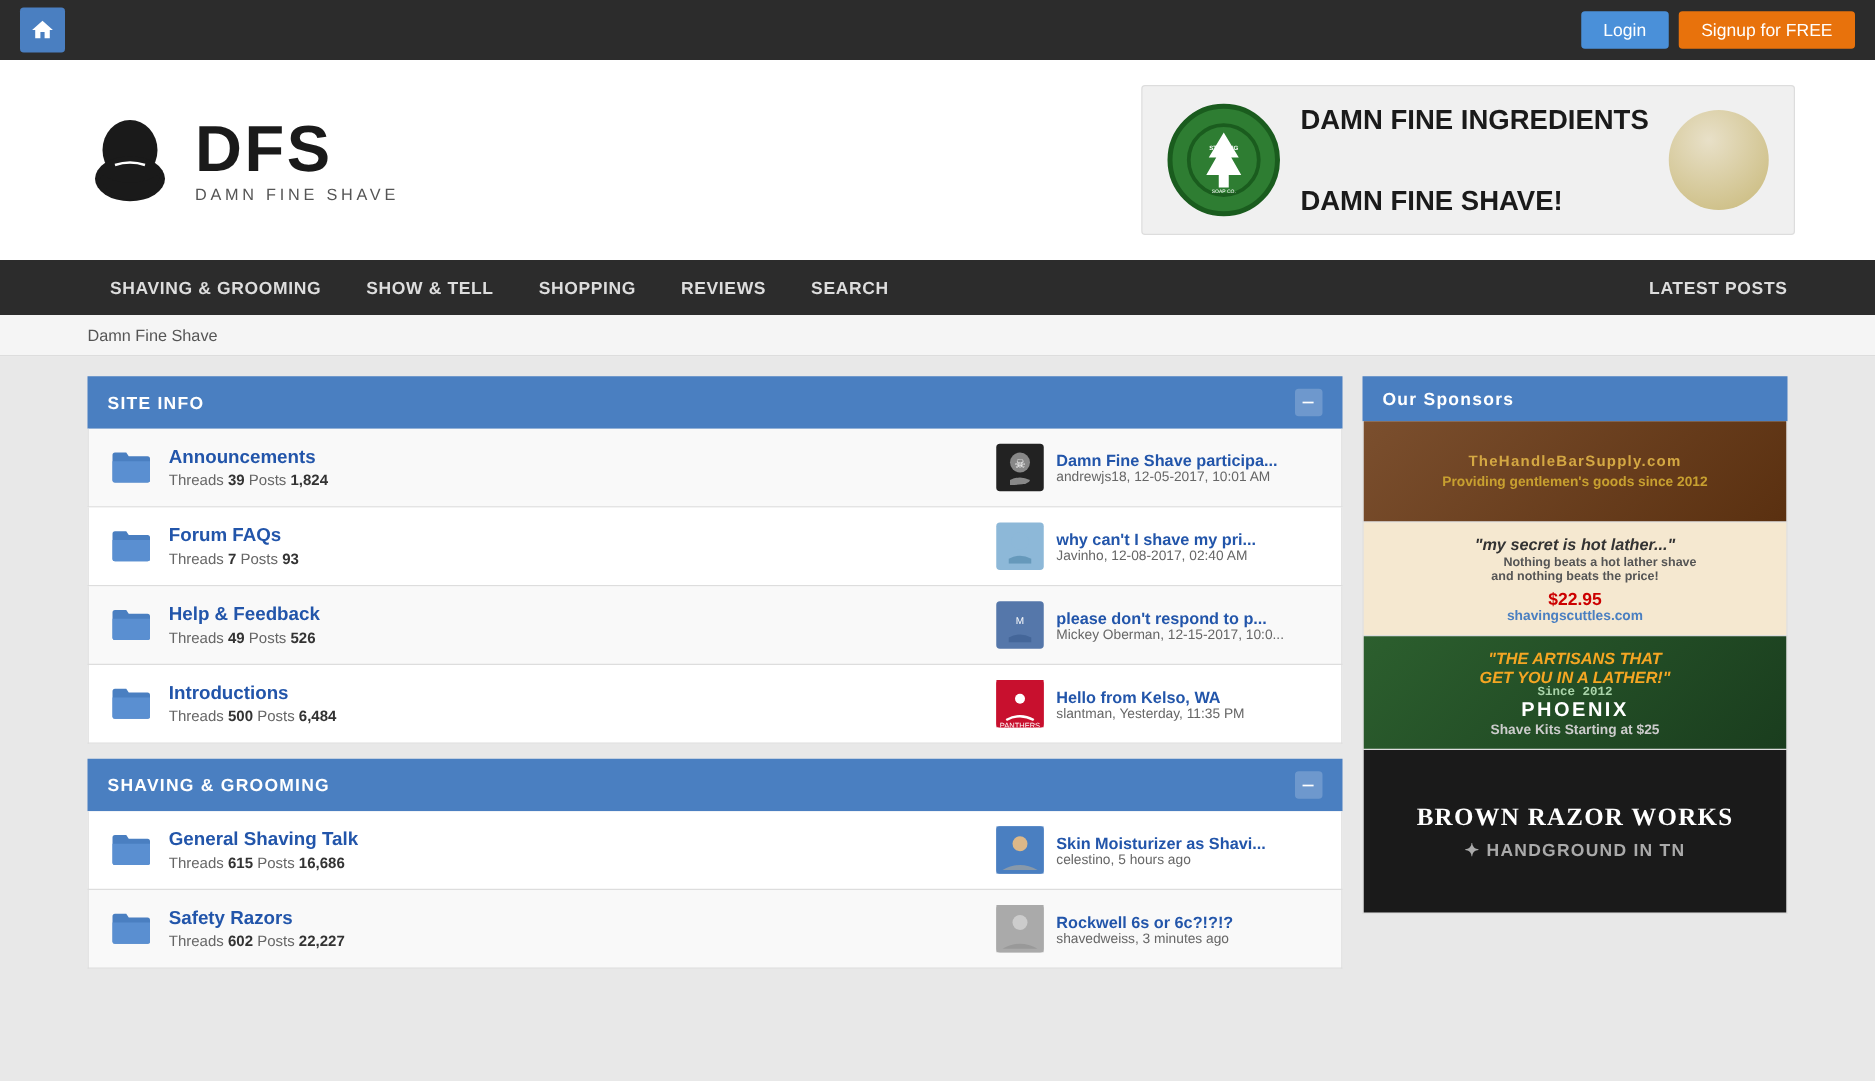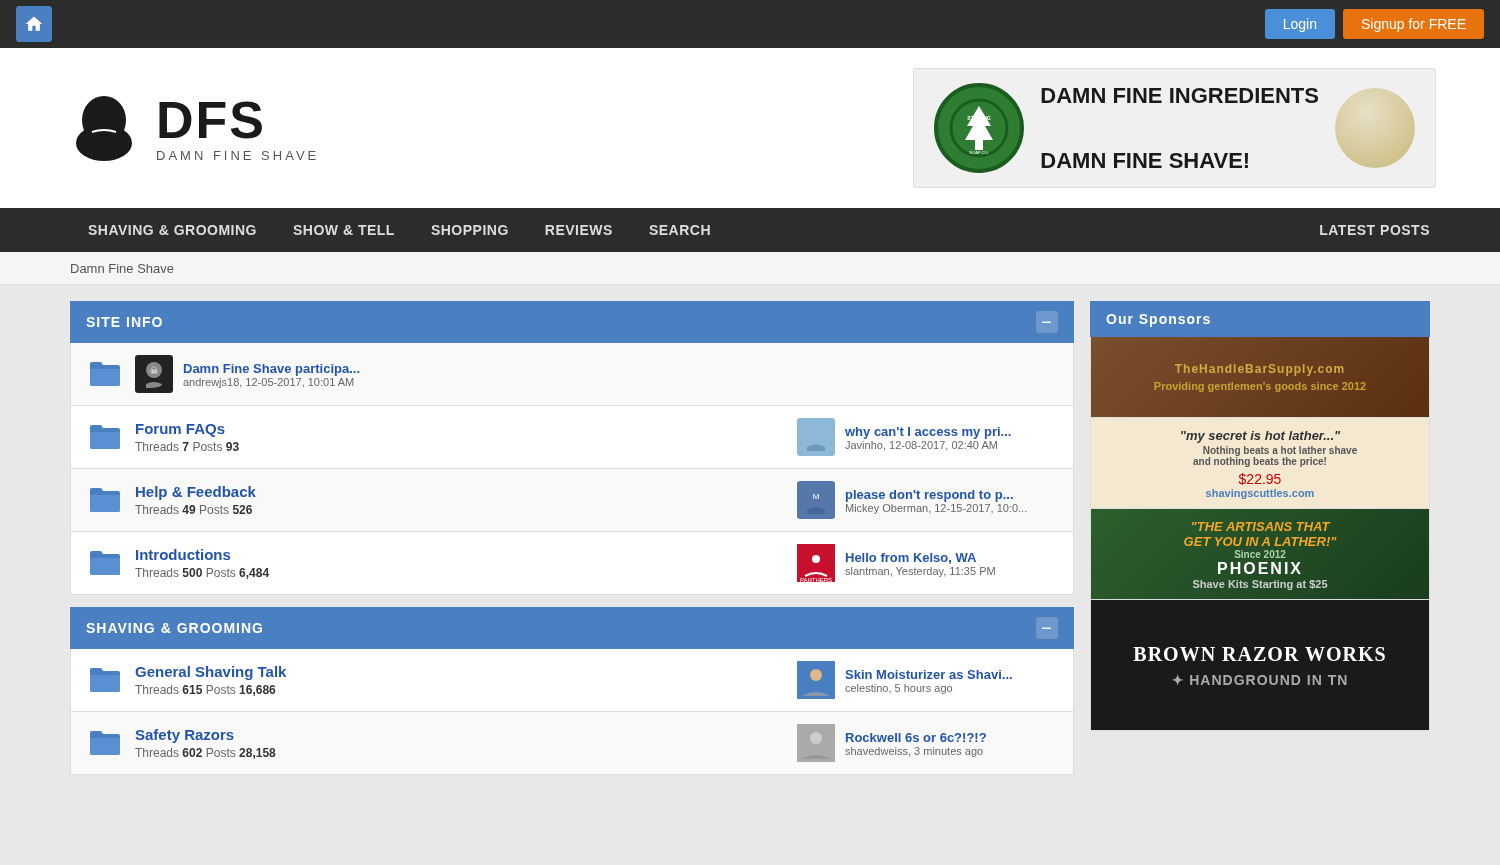--- a/index.html
+++ b/index.html
@@ -349,20 +349,26 @@
     <div class="section-header">
       <span>SITE INFO</span>
       <div class="section-toggle">−</div>
     </div>
 
     <div class="forum-row">
       <svg class="folder-svg" viewBox="0 0 36 36">
         <path d="M3 8 Q3 6 5 6 L14 6 L16 9 L31 9 Q33 9 33 11 L33 28 Q33 30 31 30 L5 30 Q3 30 3 28 Z" fill="#4a7fc1"></path>
         <path d="M3 13 L33 13 L33 28 Q33 30 31 30 L5 30 Q3 30 3 28 Z" fill="#5a8fd1"></path>
       </svg>
+      <div class="forum-info">
+        <a class="forum-name">Announcements</a>
+        <div class="forum-stats">
+          Threads <span>39</span> Posts <span>1,824</span>
+        </div>
+      </div>
       <div class="forum-last">
         <div class="avatar av-pirate">
           <svg width="28" height="28" viewBox="0 0 28 28">
             <circle cx="14" cy="10" r="8" fill="#888"></circle>
             <path d="M6 24 Q14 20 22 24 Q22 28 6 28Z" fill="#888"></path>
             <text x="14" y="14" text-anchor="middle" font-size="10" fill="white">☠</text>
           </svg>
         </div>
         <div class="last-post">
           <a class="last-post-title">Damn Fine Shave participa...</a>
@@ -383,21 +389,21 @@
         </div>
       </div>
       <div class="forum-last">
         <div class="avatar av-avatar">
           <svg width="28" height="28" viewBox="0 0 28 28">
             <circle cx="14" cy="10" r="7" fill="#8db8d8"></circle>
             <path d="M5 24 Q14 19 23 24 L23 28 L5 28Z" fill="#6699bb"></path>
           </svg>
         </div>
         <div class="last-post">
-          <a class="last-post-title">why can't I access my pri...</a>
+          <a class="last-post-title">why can't I shave my pri...</a>
           <div class="last-post-meta">Javinho, 12-08-2017, 02:40 AM</div>
         </div>
       </div>
     </div>
 
     <div class="forum-row">
       <svg class="folder-svg" viewBox="0 0 36 36">
         <path d="M3 8 Q3 6 5 6 L14 6 L16 9 L31 9 Q33 9 33 11 L33 28 Q33 30 31 30 L5 30 Q3 30 3 28 Z" fill="#4a7fc1"></path>
         <path d="M3 13 L33 13 L33 28 Q33 30 31 30 L5 30 Q3 30 3 28 Z" fill="#5a8fd1"></path>
       </svg>
@@ -481,21 +487,21 @@
     </div>
 
     <div class="forum-row">
       <svg class="folder-svg" viewBox="0 0 36 36">
         <path d="M3 8 Q3 6 5 6 L14 6 L16 9 L31 9 Q33 9 33 11 L33 28 Q33 30 31 30 L5 30 Q3 30 3 28 Z" fill="#4a7fc1"></path>
         <path d="M3 13 L33 13 L33 28 Q33 30 31 30 L5 30 Q3 30 3 28 Z" fill="#5a8fd1"></path>
       </svg>
       <div class="forum-info">
         <a class="forum-name">Safety Razors</a>
         <div class="forum-stats">
-          Threads <span>602</span> Posts <span>28,158</span>
+          Threads <span>602</span> Posts <span>22,227</span>
         </div>
       </div>
       <div class="forum-last">
         <div class="avatar av-razor">
           <svg width="38" height="38" viewBox="0 0 38 38">
             <rect width="38" height="38" fill="#aaaaaa"></rect>
             <circle cx="19" cy="14" r="6" fill="#ccc"></circle>
             <path d="M5 35 Q19 27 33 35" fill="#999"></path>
           </svg>
         </div>
@@ -518,30 +524,30 @@
           <div style="font-size:11px;color:#c8a030;margin-top:4px;">Providing gentlemen's goods since 2012</div>
         </div>
       </div>
     </div>
 
     <div class="sponsor-item">
       <div class="sponsor-placeholder sp2" style="background:#f5e8d0;height:90px;flex-direction:column;">
         <div style="font-size:13px;font-style:italic;color:#333;">"my secret is hot lather..."</div>
         <div style="font-size:10px;color:#555;margin-top:2px;padding-left:40px;">Nothing beats a hot lather shave</div>
         <div style="font-size:10px;color:#555;">and nothing beats the price!</div>
-        <div style="font-size:14px;font-weight:400;color:#c00;margin-top:4px;">$22.95</div>
+        <div style="font-size:14px;font-weight:700;color:#c00;margin-top:4px;">$22.95</div>
         <div style="font-size:11px;color:#4a7fc1;font-weight:600;">shavingscuttles.com</div>
       </div>
     </div>
 
     <div class="sponsor-item">
       <div class="sponsor-placeholder sp3" style="height:90px;flex-direction:column;background:linear-gradient(135deg,#2c5f2e,#1a3d1e);">
         <div style="font-size:13px;font-weight:900;color:#f5a623;font-style:italic;">"THE ARTISANS THAT</div>
         <div style="font-size:13px;font-weight:900;color:#f5a623;font-style:italic;">GET YOU IN A LATHER!"</div>
-        <div style="font-size:10px;color:#aad4aa;">Since 2012</div>
+        <div style="font-size:10px;color:#aad4aa;font-family:Liberation Mono, monospace;">Since 2012</div>
         <div style="font-size:16px;font-weight:900;color:white;letter-spacing:2px;">PHOENIX</div>
         <div style="font-size:11px;color:#ccc;">Shave Kits Starting at <strong>$25</strong></div>
       </div>
     </div>
 
     <div class="sponsor-item">
       <div class="sponsor-placeholder sp4" style="height:130px;flex-direction:column;background:#1a1a1a;">
         <div style="font-size:20px;font-weight:900;color:white;letter-spacing:1px;text-align:center;font-family:serif;">BROWN RAZOR WORKS</div>
         <div style="font-size:14px;font-weight:700;color:#aaa;letter-spacing:1px;text-align:center;margin-top:6px;">✦ HANDGROUND IN TN</div>
       </div>

